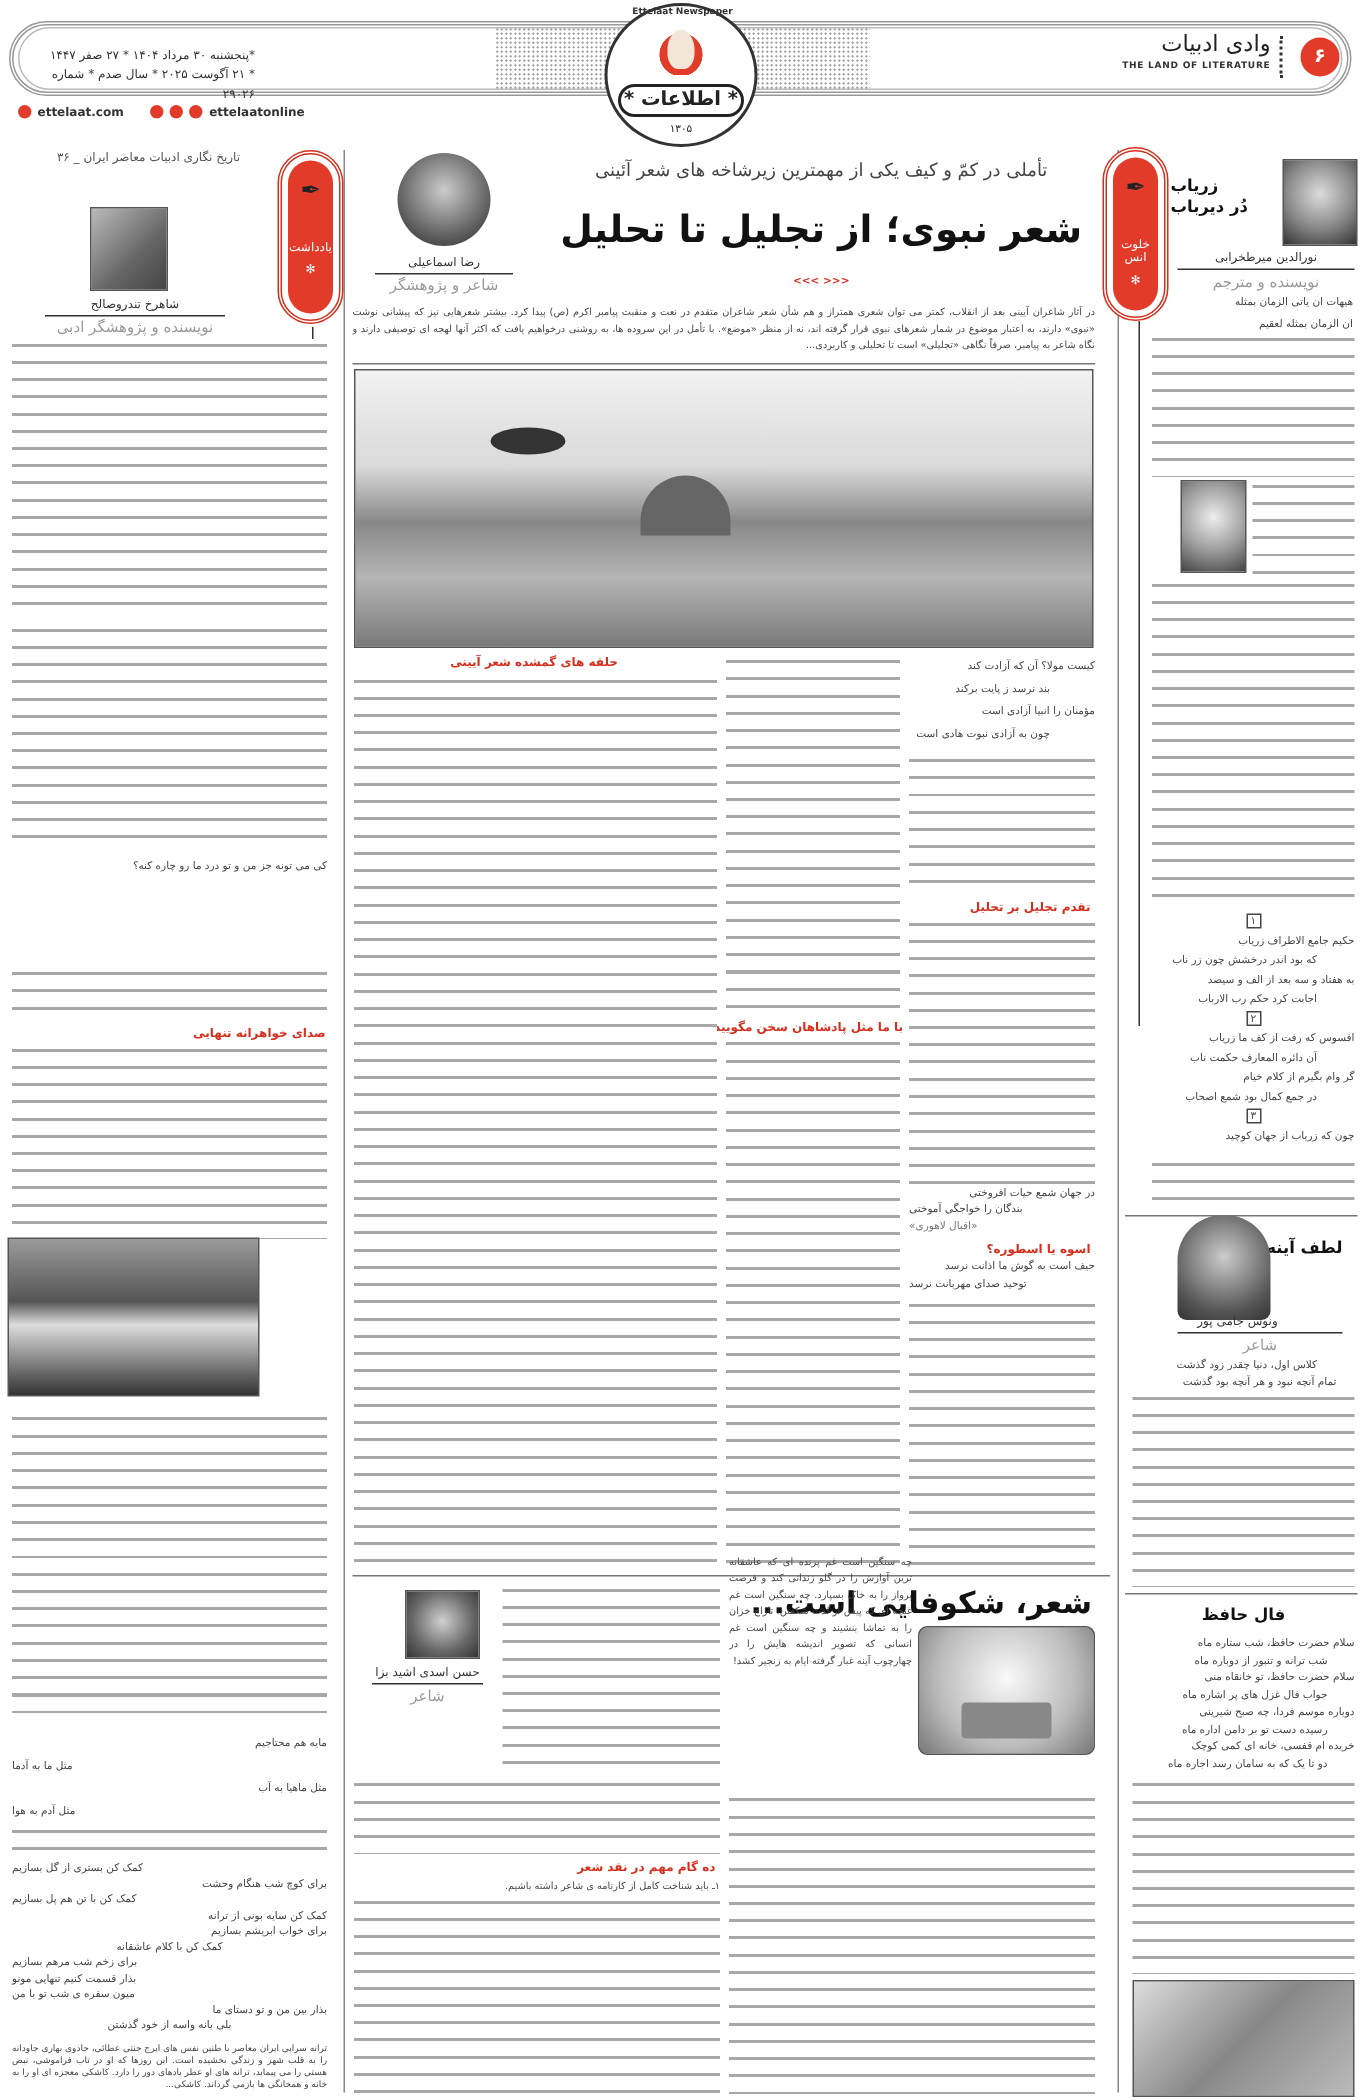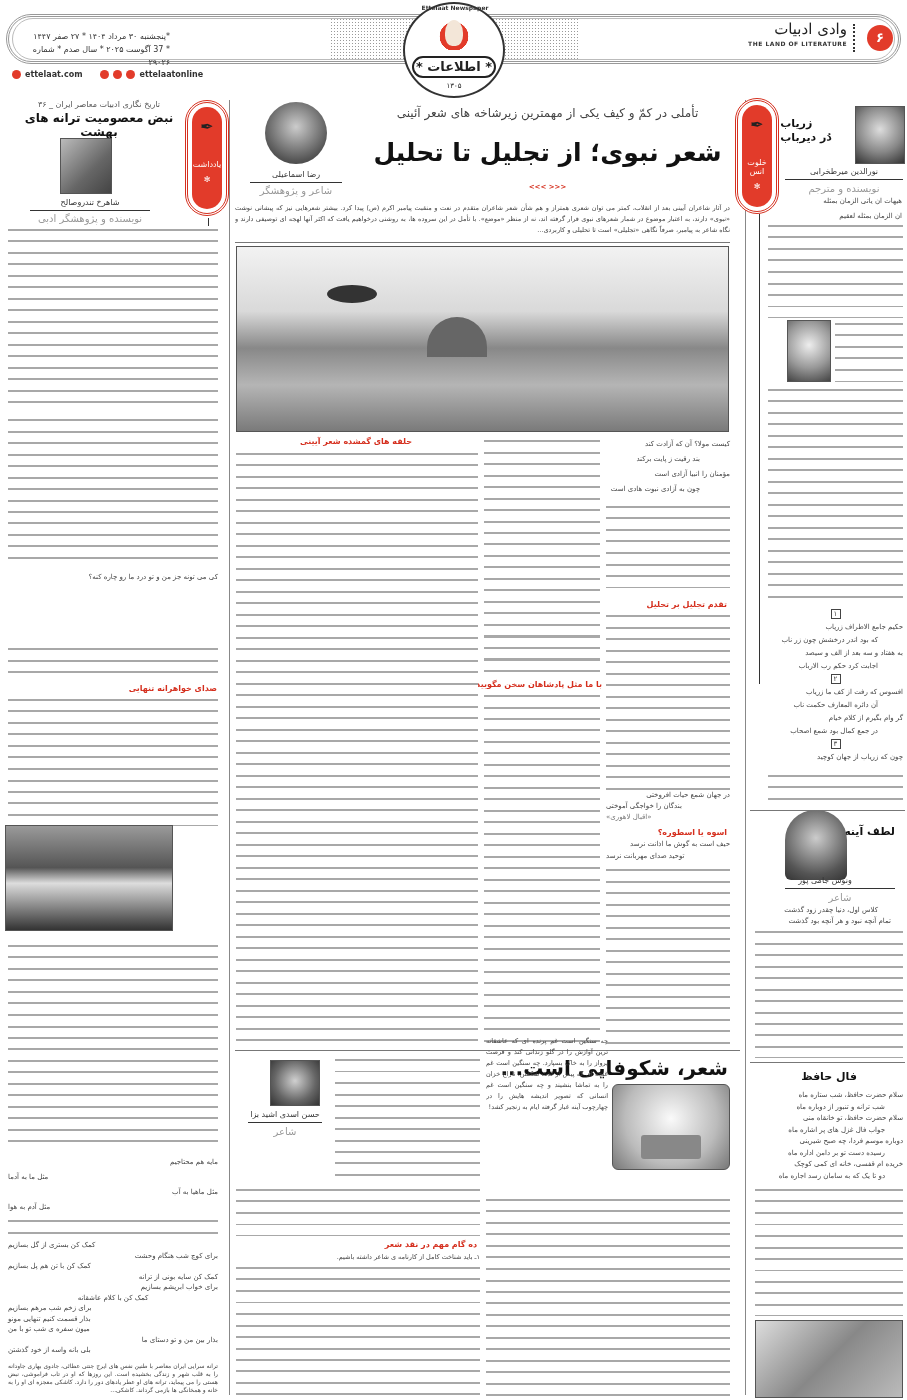--- a/index.html
+++ b/index.html
@@ -54,38 +54,37 @@
 <div class="abs sec-mark"></div>
 <div class="abs sec-title">وادی ادبیات</div>
 <div class="abs sec-sub">THE LAND OF LITERATURE</div>
 <div class="abs logo"></div>
 <div class="abs logo-top">Ettelaat Newspaper</div>
 <div class="abs logo-fig"></div>
 <div class="abs logo-name">* اطلاعات *</div>
 <div class="abs logo-year">۱۳۰۵</div>
 <div class="abs date">
   <div>*پنجشنبه ۳۰ مرداد ۱۴۰۴ * ۲۷ صفر ۱۴۴۷</div>
-  <div>* 37 آگوست ۲۰۲۵ * سال صدم * شماره ۲۹۰۲۶</div>
+  <div>* ۲۱ آگوست ۲۰۲۵ * سال صدم * شماره ۲۹۰۲۶</div>
 </div>
 <div class="abs social">
   <span class="sdot"></span>
   <span>ettelaat.com</span>
   <span style="width:10px"></span>
   <span class="sdot"></span>
   <span class="sdot"></span>
   <span class="sdot"></span>
   <span>ettelaatonline</span>
 </div>
 
 <div class="abs col-line" style="left:229px;top:100px;height:1295px"></div>
 <div class="abs col-line" style="left:745px;top:100px;height:1295px"></div>
 
 <div class="abs" style="left:8px;top:100px;width:182px;text-align:center">
   <div style="font-size:8px;color:#555">تاریخ نگاری ادبیات معاصر ایران _ ۳۶</div>
-  <div class="h1" style="font-size:12px;margin-top:2px">نبض معصومیت ترانه های بهشت</div>
 </div>
 <div class="abs photo" style="left:60px;top:138px;width:52px;height:56px"></div>
 <div class="abs name" style="left:30px;top:198px;width:120px">شاهرخ تندروصالح</div>
 <div class="abs sep" style="left:30px;top:210px;width:120px"></div>
 <div class="abs role" style="left:30px;top:213px;width:120px">نویسنده و پژوهشگر ادبی</div>
 <div class="abs badge" style="left:185px;top:100px">
   <div class="badge-in">
       <div class="pen">✒</div>
       <div class="lbl">یادداشت</div>
       <div class="star">✻</div>
@@ -113,21 +112,21 @@
   <div style="text-align:left">کمک کن بستری از گل بسازیم</div>
   <div style="text-align:right">برای کوچ شب هنگام وحشت</div>
   <div style="text-align:left">کمک کن با تن هم پل بسازیم</div>
   <div style="text-align:right">کمک کن سایه بونی از ترانه</div>
   <div style="text-align:right">برای خواب ابریشم بسازیم</div>
   <div style="text-align:center">کمک کن با کلام عاشقانه</div>
   <div style="text-align:left">برای زخم شب مرهم بسازیم</div>
   <div style="text-align:left">بذار قسمت کنیم تنهایی مونو</div>
   <div style="text-align:left">میون سفره ی شب تو با من</div>
   <div style="text-align:right">بذار بین من و تو دستای ما</div>
-  <div style="text-align:left">بلی بانه واسه از خود گذشتن</div>
+  <div style="text-align:center">بلی بانه واسه از خود گذشتن</div>
 </div>
 <div class="abs txt" style="left:8px;top:1362px;width:210px;font-size:6px;line-height:8px;overflow:hidden;height:36px">ترانه سرایی ایران معاصر با طنین نفس های ایرج جنتی عطائی، جادوی بهاری جاودانه را به قلب شهر و زندگی بخشیده است. این روزها که او در تاب فراموشی، نبض هستی را می پیماید، ترانه های او عطر یادهای دور را دارد. کاشکی معجزه ای او را به خانه و همخانگی ها بازمی گرداند. کاشکی...</div>
 
 <div class="abs badge" style="left:735px;top:98px">
   <div class="badge-in">
       <div class="pen">✒</div>
       <div class="lbl">خلوت انس</div>
       <div class="star">✻</div>
     </div>
 </div>
@@ -144,21 +143,21 @@
 <div class="abs txt" style="left:235px;top:203px;width:495px;font-size:6.5px;line-height:11px;height:34px;overflow:hidden">در آثار شاعران آیینی بعد از انقلاب، کمتر می توان شعری همتراز و هم شأن شعر شاعران متقدم در نعت و منقبت پیامبر اکرم (ص) پیدا کرد. بیشتر شعرهایی نیز که پیشانی نوشت «نبوی» دارند، به اعتبار موضوع در شمار شعرهای نبوی قرار گرفته اند، نه از منظر «موضع». با تأمل در این سروده ها، به روشنی درخواهیم یافت که اکثر آنها لهجه ای توصیفی دارند و نگاه شاعر به پیامبر، صرفاً نگاهی «تجلیلی» است تا تحلیلی و کاربردی...</div>
 <div class="abs dividerh" style="left:235px;top:242px;width:495px"></div>
 
 <div class="abs photo" style="left:236px;top:246px;width:493px;height:186px;background:linear-gradient(180deg,#f2f2f2 0,#d9d9d9 35%,#888 55%,#b5b5b5 75%,#7a7a7a 100%)">
   <div class="abs" style="left:190px;top:70px;width:60px;height:40px;border-radius:30px 30px 0 0;background:#666"></div>
   <div class="abs" style="left:90px;top:38px;width:50px;height:18px;border-radius:50%;background:#333"></div>
 </div>
 
 <div class="abs" style="left:606px;top:437px;width:124px">
   <div class="verse">کیست مولا؟ آن که آزادت کند</div>
-  <div class="verse" style="padding-right:30px">بند رقیت ز پایت برکند</div>
+  <div class="verse" style="padding-right:30px">بند نرسد ز پایت برکند</div>
   <div class="verse">مؤمنان را انبیا آزادی است</div>
   <div class="verse" style="padding-right:30px">چون به آزادی نبوت هادی است</div>
 </div>
 <div class="abs txt fill" style="left:606px;top:503px;width:124px;height:92px"></div>
 <div class="abs redh" style="right:180px;top:600px">تقدم تجلیل بر تحلیل</div>
 <div class="abs txt fill" style="left:606px;top:612px;width:124px;height:180px"></div>
 <div class="abs verse" style="left:606px;top:790px;width:124px;line-height:11px">
   <div>در جهان شمع حیات افروختی</div>
   <div style="text-align:left">بندگان را خواجگی آموختی</div>
   <div style="text-align:left;color:#777">«اقبال لاهوری»</div>

